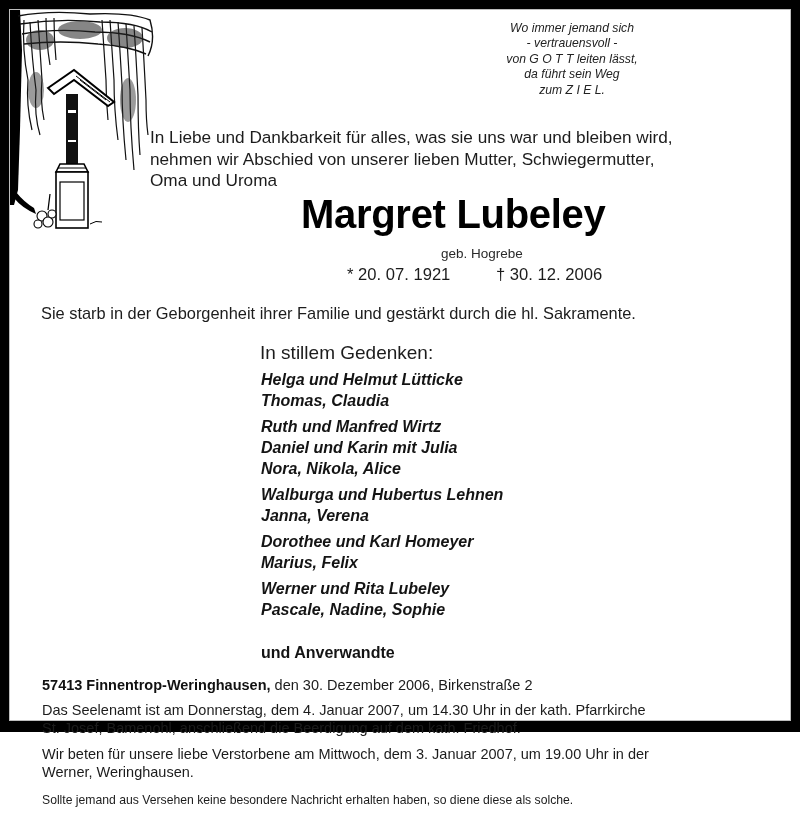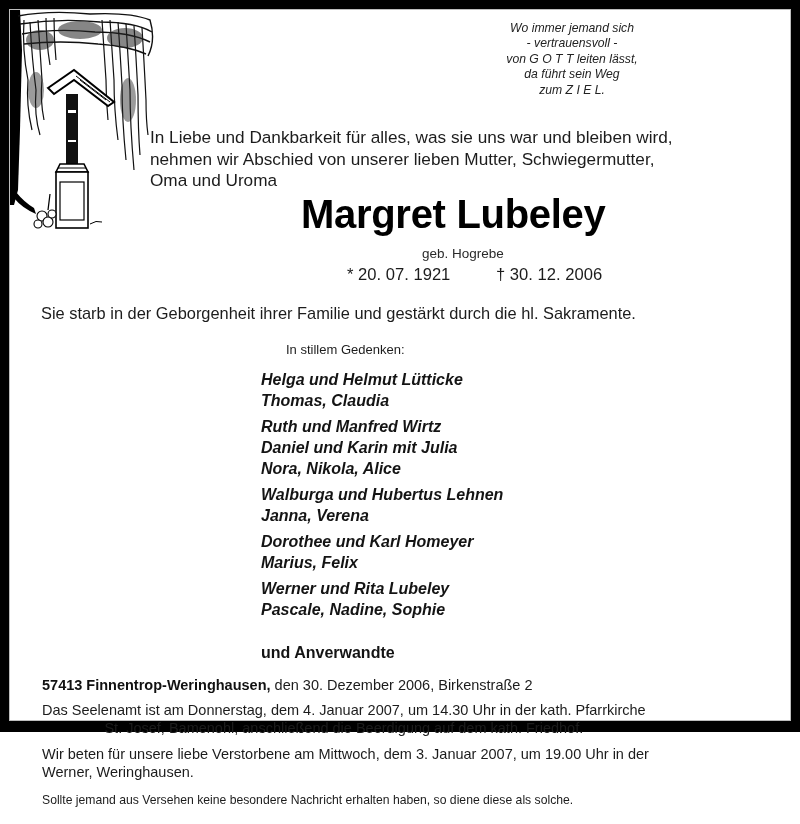--- a/index.html
+++ b/index.html
@@ -35,34 +35,34 @@
       font-size: 17.2px; line-height: 21.6px; color: #1c1c1c;
     }
     .intro div { white-space: nowrap; }
 
     .name {
       position: absolute; left: 291px; top: 182px;
       font-size: 40px; font-weight: bold; color: #000;
       letter-spacing: -0.3px; white-space: nowrap;
     }
     .maiden {
-      position: absolute; left: 412px; top: 236px;
+      position: absolute; left: 431px; top: 236px;
       font-size: 13.5px; color: #2a2a2a; white-space: nowrap;
     }
     .dates { position: absolute; top: 255px; font-size: 16.6px; color: #1c1c1c; white-space: nowrap; }
     .born { left: 337px; }
     .died { left: 486px; }
 
     .sentence {
       position: absolute; left: 31px; top: 294px;
       font-size: 16.4px; color: #1c1c1c; white-space: nowrap;
     }
     .memory {
       position: absolute; left: 250px; top: 332px;
-      font-size: 13px; color: #1c1c1c; white-space: nowrap; margin-left: 26px;
+      font-size: 19px; color: #1c1c1c; white-space: nowrap;
     }
 
     .families { position: absolute; left: 251px; top: 359px; font-style: italic; }
     .family { margin-bottom: 4.5px; }
     .family div {
       font-size: 16px; font-weight: bold; color: #141414;
       line-height: 21.2px; white-space: nowrap;
     }
     .relatives {
       position: absolute; left: 251px; top: 634px;
@@ -72,21 +72,21 @@
     .place-line {
       position: absolute; left: 32px; top: 667px;
       font-size: 14.5px; color: #1c1c1c; white-space: nowrap;
     }
     .place-line b { color: #111; }
     .para {
       position: absolute; left: 32px;
       font-size: 14.5px; line-height: 18.4px; color: #1c1c1c;
     }
     .para div { white-space: nowrap; }
-    .para1 { top: 691px; text-align: center; }
+    .para1 { top: 691px; }
     .para2 { top: 735px; }
     .footnote {
       position: absolute; left: 32px; top: 783px;
       font-size: 12.2px; color: #1c1c1c; white-space: nowrap;
     }
   </style>
 </head>
 <body>
 
 <div class="frame">

